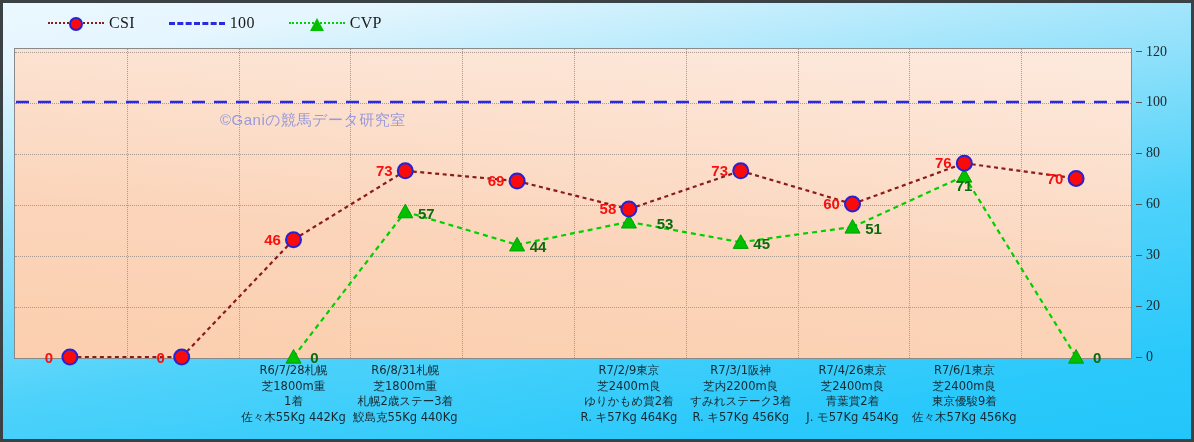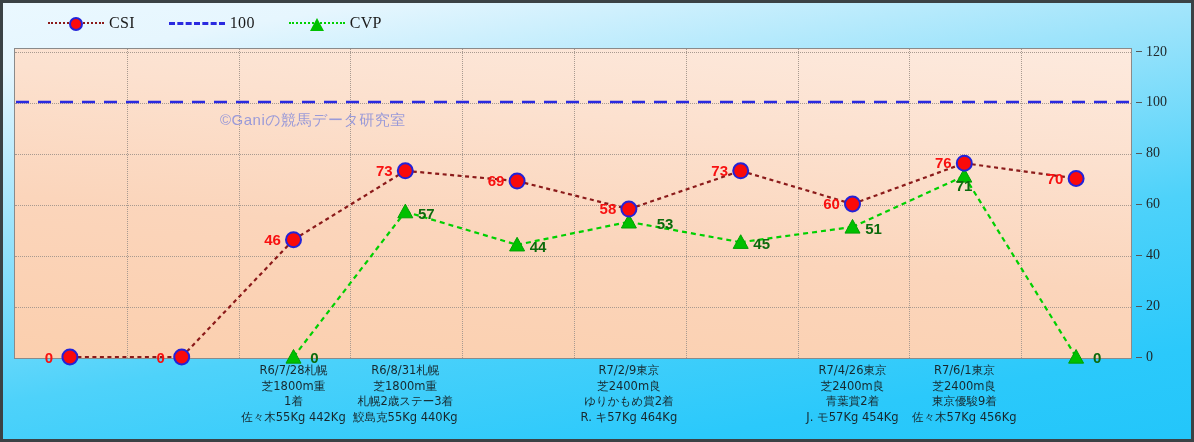--- a/index.html
+++ b/index.html
@@ -231,21 +231,21 @@
       <div class="dotlabel cvp-label" style="left: 961px; top: 173.95px; margin-top: 8px;">71</div>
       <div class="dotlabel cvp-label" style="left: 1094.1px; top: 354px;">0</div>
     </div>
 
   <div id="yaxis">
       <div class="ytickmark" style="top: 309px;"></div>
       <div class="ytick" style="top: 309px;">0</div>
       <div class="ytickmark" style="top: 258px;"></div>
       <div class="ytick" style="top: 258px;">20</div>
       <div class="ytickmark" style="top: 207px;"></div>
-      <div class="ytick" style="top: 207px;">40</div>
+      <div class="ytick" style="top: 207px;">30</div>
       <div class="ytickmark" style="top: 156px;"></div>
       <div class="ytick" style="top: 156px;">60</div>
       <div class="ytickmark" style="top: 105px;"></div>
       <div class="ytick" style="top: 105px;">80</div>
       <div class="ytickmark" style="top: 54px;"></div>
       <div class="ytick" style="top: 54px;">100</div>
       <div class="ytickmark" style="top: 3px;"></div>
       <div class="ytick" style="top: 4px;">120</div>
     </div>
 
@@ -273,20 +273,26 @@
         <div>芝1800m重</div>
         <div>札幌2歳ステー3着</div>
         <div>鮫島克55Kg 440Kg</div>
       </div>
       <div class="xcat" style="left: 559px; width: 111.8px;">
         <div>R7/2/9東京</div>
         <div>芝2400m良</div>
         <div>ゆりかもめ賞2着</div>
         <div>R. キ57Kg 464Kg</div>
       </div>
+      <div class="xcat" style="left: 670.8px; width: 111.8px;">
+        <div>R7/3/1阪神</div>
+        <div>芝内2200m良</div>
+        <div>すみれステーク3着</div>
+        <div>R. キ57Kg 456Kg</div>
+      </div>
       <div class="xcat" style="left: 782.6px; width: 111.8px;">
         <div>R7/4/26東京</div>
         <div>芝2400m良</div>
         <div>青葉賞2着</div>
         <div>J. モ57Kg 454Kg</div>
       </div>
       <div class="xcat" style="left: 894.4px; width: 111.8px;">
         <div>R7/6/1東京</div>
         <div>芝2400m良</div>
         <div>東京優駿9着</div>

